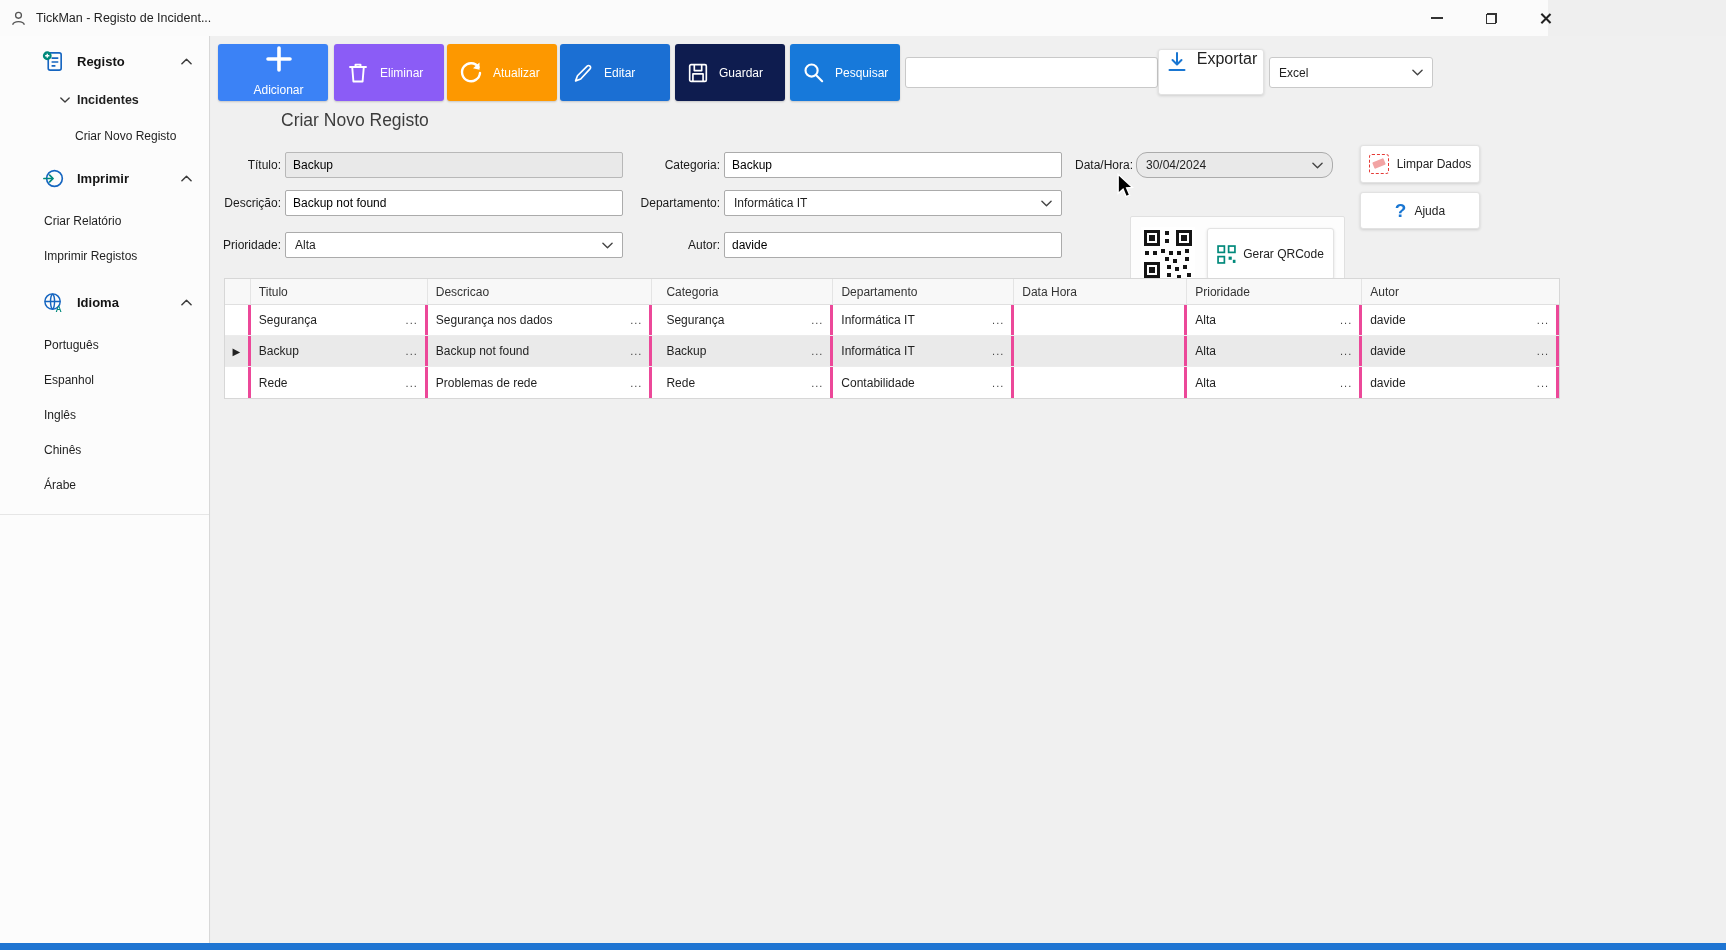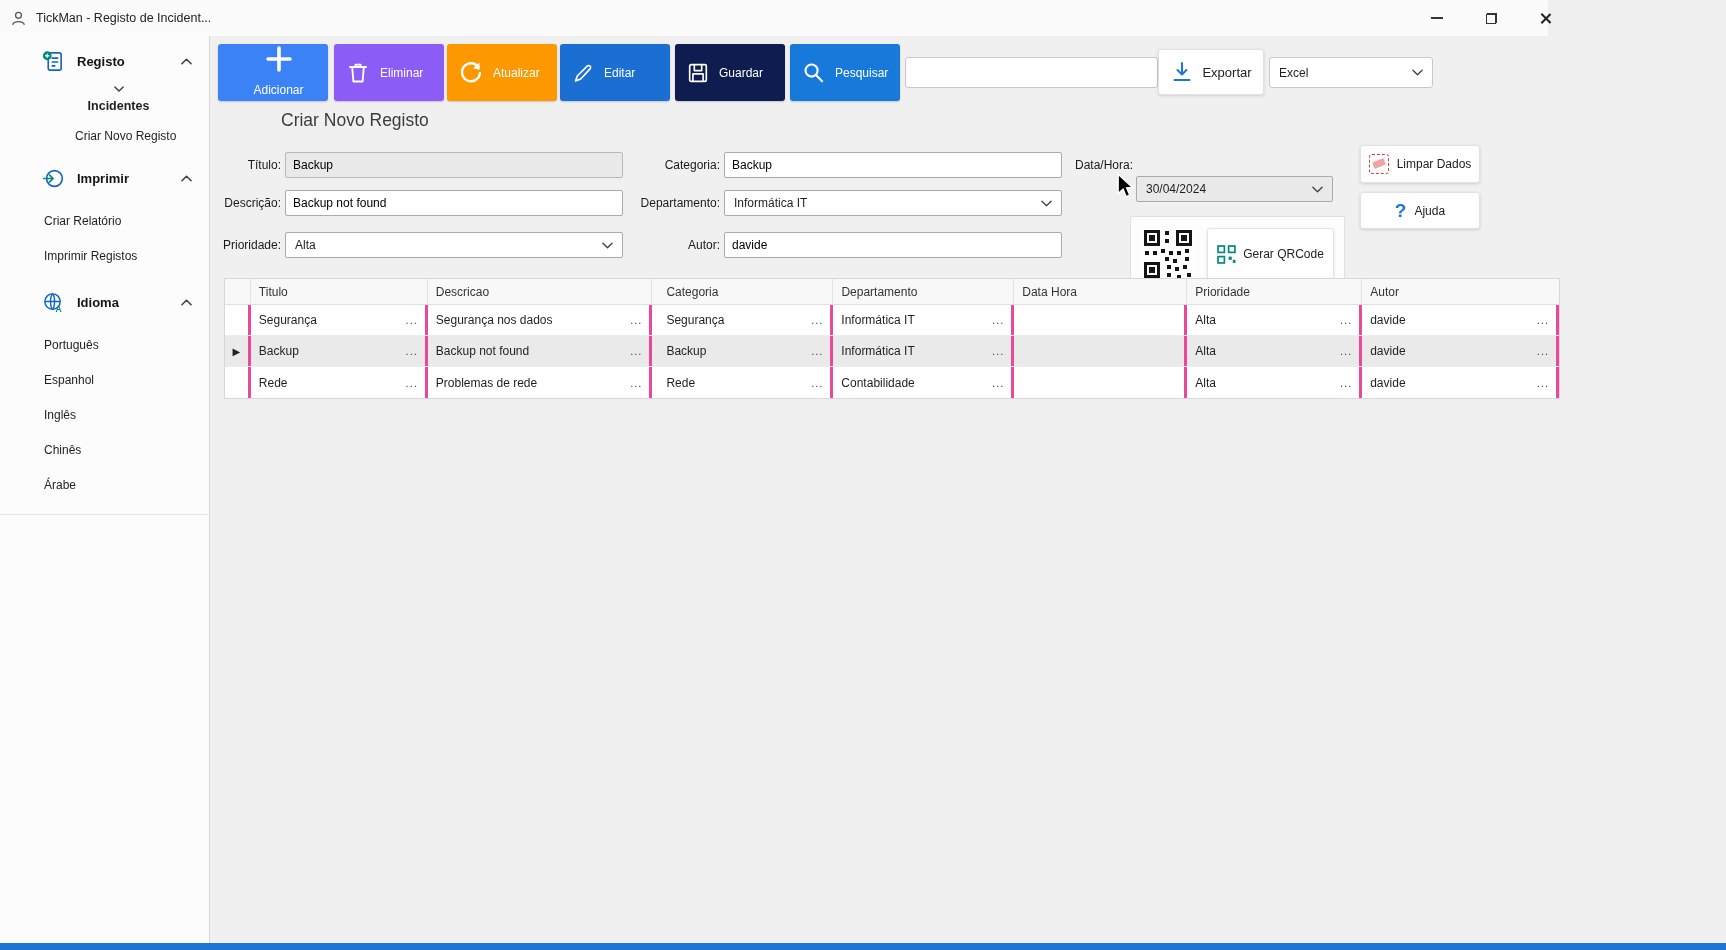--- a/index.html
+++ b/index.html
@@ -31,21 +31,21 @@
   .ic-close::before { transform:rotate(45deg); }
   .ic-close::after  { transform:rotate(-45deg); }
 
   
   .sidebar {
     position:absolute; left:0; top:36px; width:210px; height:907px;
     background:#fcfcfc; border-right:1px solid #d8d8d8; padding-top:8px;
   }
   .sb-head { display:flex; align-items:center; gap:12px; height:34px; padding:0 17px 0 20px; font-weight:700; font-size:13px; color:#141414;margin-left:22px; }
   .sb-head .chev { margin-left:auto; }
-  .sb-sub { display:flex; align-items:center; gap:7px; height:28px; padding-left:28px; font-weight:700; font-size:12.5px; margin-top:8px;flex-direction:column; }
+  .sb-sub { display:flex; align-items:center; gap:7px; height:28px; padding-left:60px; font-weight:700; font-size:12.5px; margin-top:8px; }
   .sb-link { height:35px; display:flex; align-items:center; padding-left:44px; font-size:12px; color:#1f1f1f; }
   .sb-link.deep { padding-left:75px; height:27px; margin-top:8px; }
   .mt8 { margin-top:8px; } .mt12 { margin-top:12px; }
   .sb-divider { height:1px; background:#e6e6e6; margin-top:12px; }
 
   
   .main { position:absolute; left:211px; top:36px; width:1515px; height:907px; background:#f0f0f0; }
 
   
   .tb-btn {
@@ -58,40 +58,40 @@
   #btn-guardar { left:464px; }  #btn-pesquisar { left:579px; }
   .tb-search {
     position:absolute; left:694px; top:21px; width:253px; height:31px;
     border:1px solid #c9c9c9; border-radius:3px; background:#fff; padding:0 8px; font-size:12px;
     font-family:"Liberation Sans", sans-serif; outline:none;
   }
   .btn-exportar {
     position:absolute; left:947px; top:13px; width:106px; height:46px;
     background:#fff; border:1px solid #e2e2e2; border-radius:3px;
     box-shadow:0 1px 3px rgba(0,0,0,.14);
-    display:flex; align-items:center; justify-content:center; gap:8px; font-size:13px; color:#222;
+    display:flex; justify-content:center; gap:8px; font-size:16px; color:#222;
   }
   .cb { display:flex; align-items:center; background:#fff; border:1px solid #c9c9c9; border-radius:3px; font-size:12px; padding:0 9px; }
   .cb .chev { margin-left:auto; }
   #cb-formato { position:absolute; left:1058px; top:21px; width:164px; height:31px; border-radius:3px; }
 
   
   .form-title { position:absolute; left:70px; top:74px; font-size:17.5px; font-weight:500; color:#3c3c3c; }
   .f-label { position:absolute; font-size:12px; color:#1a1a1a; line-height:26px; white-space:nowrap; }
   .r1445 { right:1445px; } .r1006 { right:1006px; } .r593 { right:593px; }
   .t116 { top:116px; } .t154 { top:154px; } .t196 { top:196px; }
   .tbx {
     position:absolute; height:26px; background:#fff; border:1px solid #ababab; border-radius:2px;
     font-size:12px; padding:0 7px; font-family:"Liberation Sans", sans-serif; outline:none;
     display:flex; align-items:center;
   }
   .tbx.gray { background:#e9e9e9; border-color:#b8b8b8; }
   #in-titulo    { left:74px;  top:116px; width:338px; }
   #in-categoria { left:513px; top:116px; width:338px; }
-  #cb-datahora  { left:925px; top:116px; width:197px; height:26px; border:1px solid #ababab; border-radius:2px; background:#e9e9e9;margin-top:24px; }
+  #cb-datahora  { left:925px; top:116px; width:197px; height:26px; border:1px solid #ababab; border-radius:11px; background:#e9e9e9; }
   #in-descricao { left:74px;  top:154px; width:338px; }
   #cb-departamento { left:513px; top:154px; width:338px; height:26px; position:absolute; }
   #cb-prioridade   { left:74px;  top:196px; width:338px; height:26px; position:absolute; }
   #in-autor     { left:513px; top:196px; width:338px; }
   #cb-datahora { position:absolute; display:flex; align-items:center; font-size:12px; padding:0 9px; }
 
   .side-btn {
     position:absolute; background:#fff; border:1px solid #e2e2e2; border-radius:3px;
     box-shadow:0 1px 3px rgba(0,0,0,.14);
     display:flex; align-items:center; justify-content:center; gap:8px; font-size:12px; color:#222;

